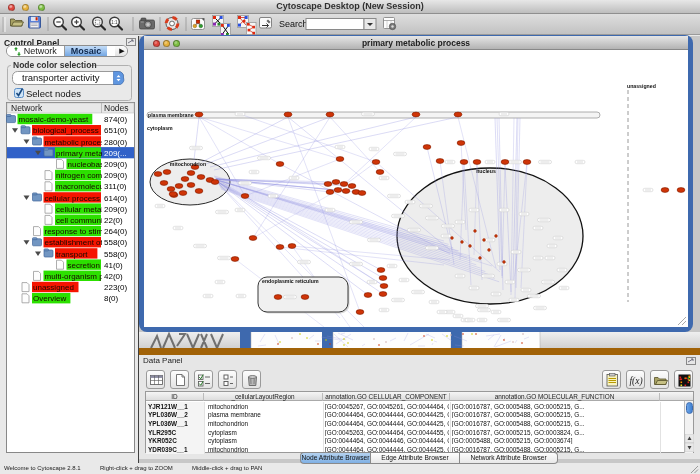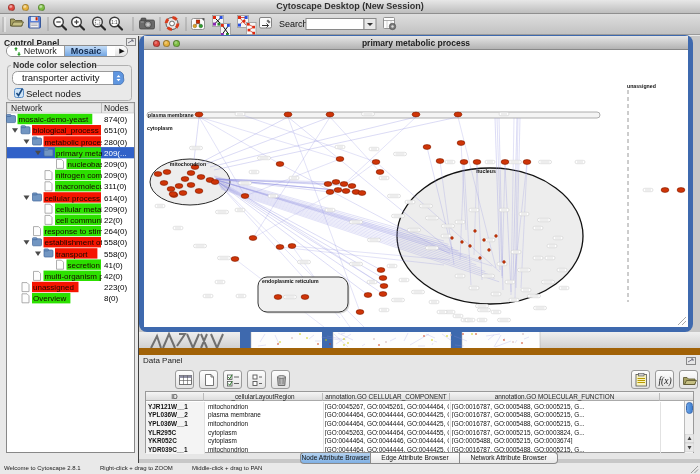--- a/index.html
+++ b/index.html
@@ -12,21 +12,21 @@
 #ctrl .hdr{position:absolute;left:4px;top:1.5px;font-size:8.5px;font-weight:bold;color:#222;}
 #tabbar{position:absolute;left:6px;top:9px;width:122px;height:12px;background:#fff;border:1px solid #8e8e8e;border-radius:6px;overflow:hidden;font-size:9px;}
 #tabbar .seg{position:absolute;top:0;height:100%;}
 #desktop{left:139px;top:36px;width:561px;height:427px;background:#c7c7c7;}
 #netwin{left:139px;top:35px;width:554px;height:297px;background:#3e69ae;border-radius:8px;}
 #nettitle{position:absolute;left:5px;top:1px;right:5px;height:14px;background:linear-gradient(#e6e6e6,#b3b3b3);border-bottom:1px solid #888;}
 #nettitle .t{position:absolute;left:0;right:0;top:2px;text-align:center;font-size:8.5px;font-weight:bold;color:#222;}
 #canvas{position:absolute;left:5px;top:15px;right:5px;bottom:5px;background:#fff;overflow:hidden;}
 #datapanel{left:139px;top:348px;width:561px;height:111px;background:#e6e6e6;border-top:7px solid #a16207;}
 #dphdr{position:absolute;left:4px;top:1px;font-size:8px;color:#222;}
-.dbtn{position:absolute;width:19px;height:19px;background:linear-gradient(#fdfdfd,#e3e3e3);border:1px solid #9a9a9a;border-radius:3px;margin-left:29px;}
+.dbtn{position:absolute;width:19px;height:19px;background:linear-gradient(#fdfdfd,#e3e3e3);border:1px solid #9a9a9a;border-radius:3px;}
 #statusbar{left:0;top:463px;width:700px;height:11px;background:#e9e9e9;font-size:6px;color:#1a1a1a;}
 #statusbar span{position:absolute;top:2px;}
 .tab3{position:absolute;top:452px;height:12px;font-size:6.6px;color:#111;border:1px solid #8a8a8a;background:linear-gradient(#fdfdfd,#e8e8e8);text-align:center;line-height:10px;white-space:nowrap;overflow:hidden;}
 </style></head><body>
 <div id="win">
 <div id="desktop" class="abs">
       <div class="abs" style="left:0;top:296px;width:561px;height:20px;background:linear-gradient(#efefef,#c9c9c9)"></div>
       <svg class="abs" style="left:10px;top:296px" width="100" height="18">
         <path d="M2 16 L8 4 L12 16 M14 16 L20 2 L26 16 M28 14 L36 2 L30 2 M38 2 L44 16 L50 2 M52 2 L58 16 M58 2 L52 16 M62 2 L68 16 L74 2" stroke="#555" stroke-width="2" fill="none" opacity="0.8"></path>
       </svg>

